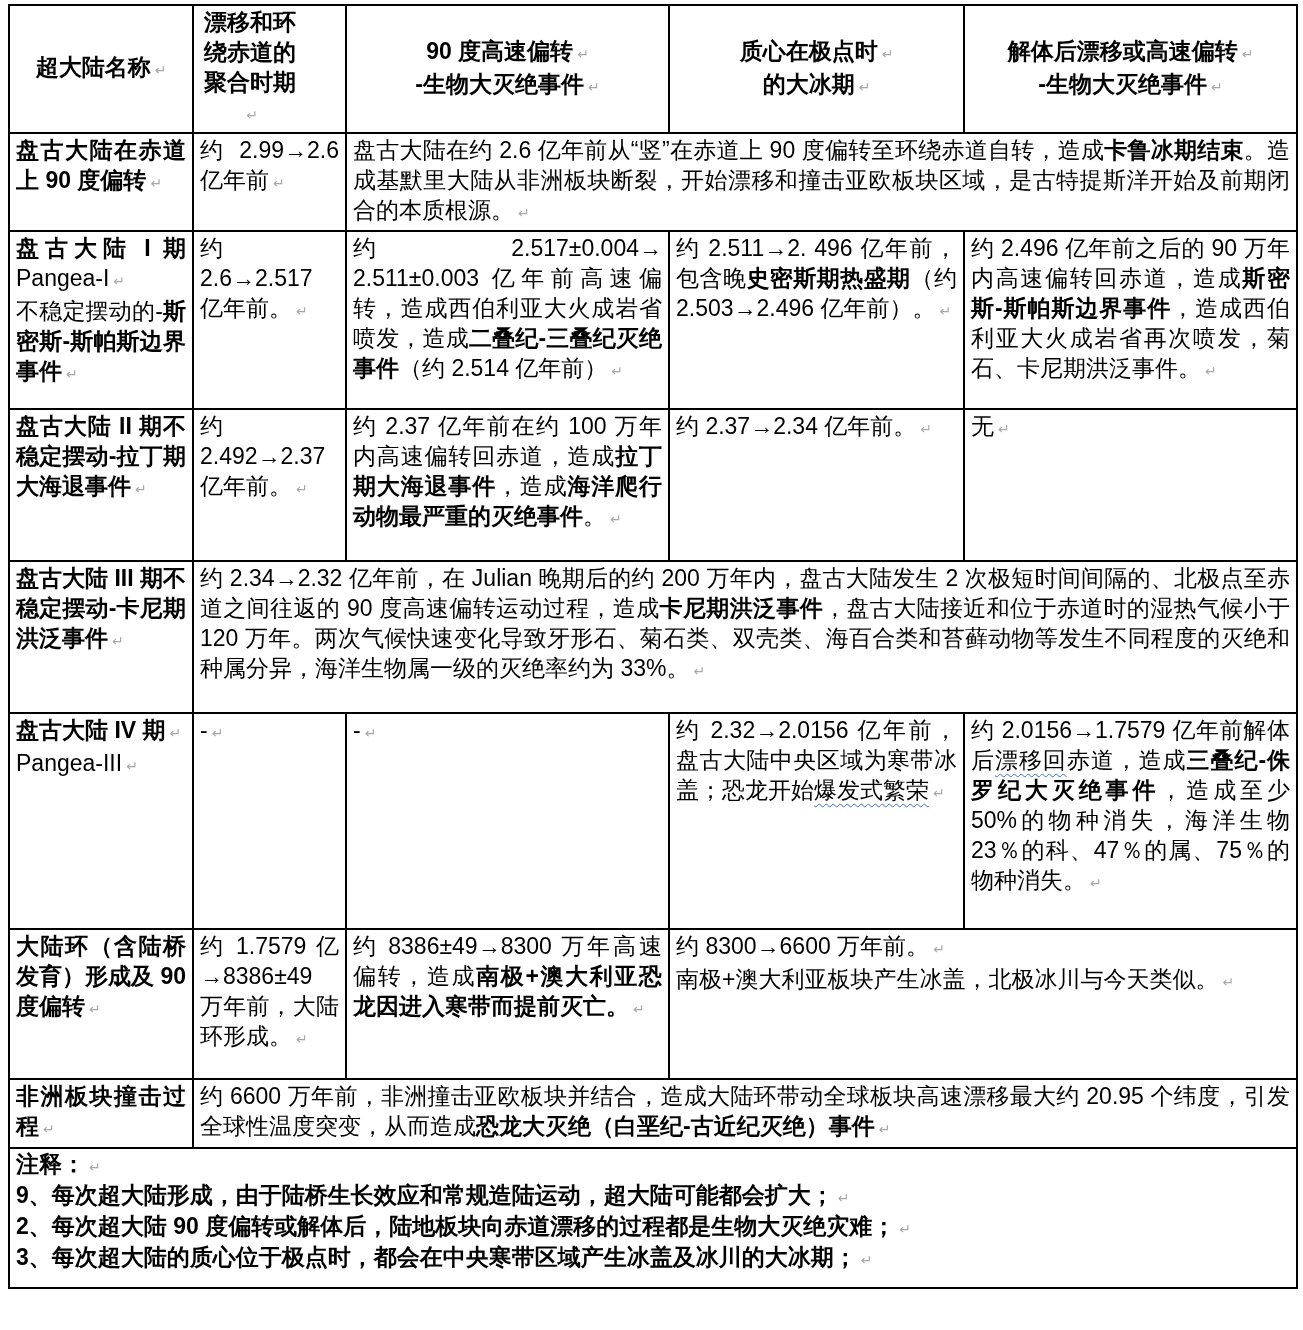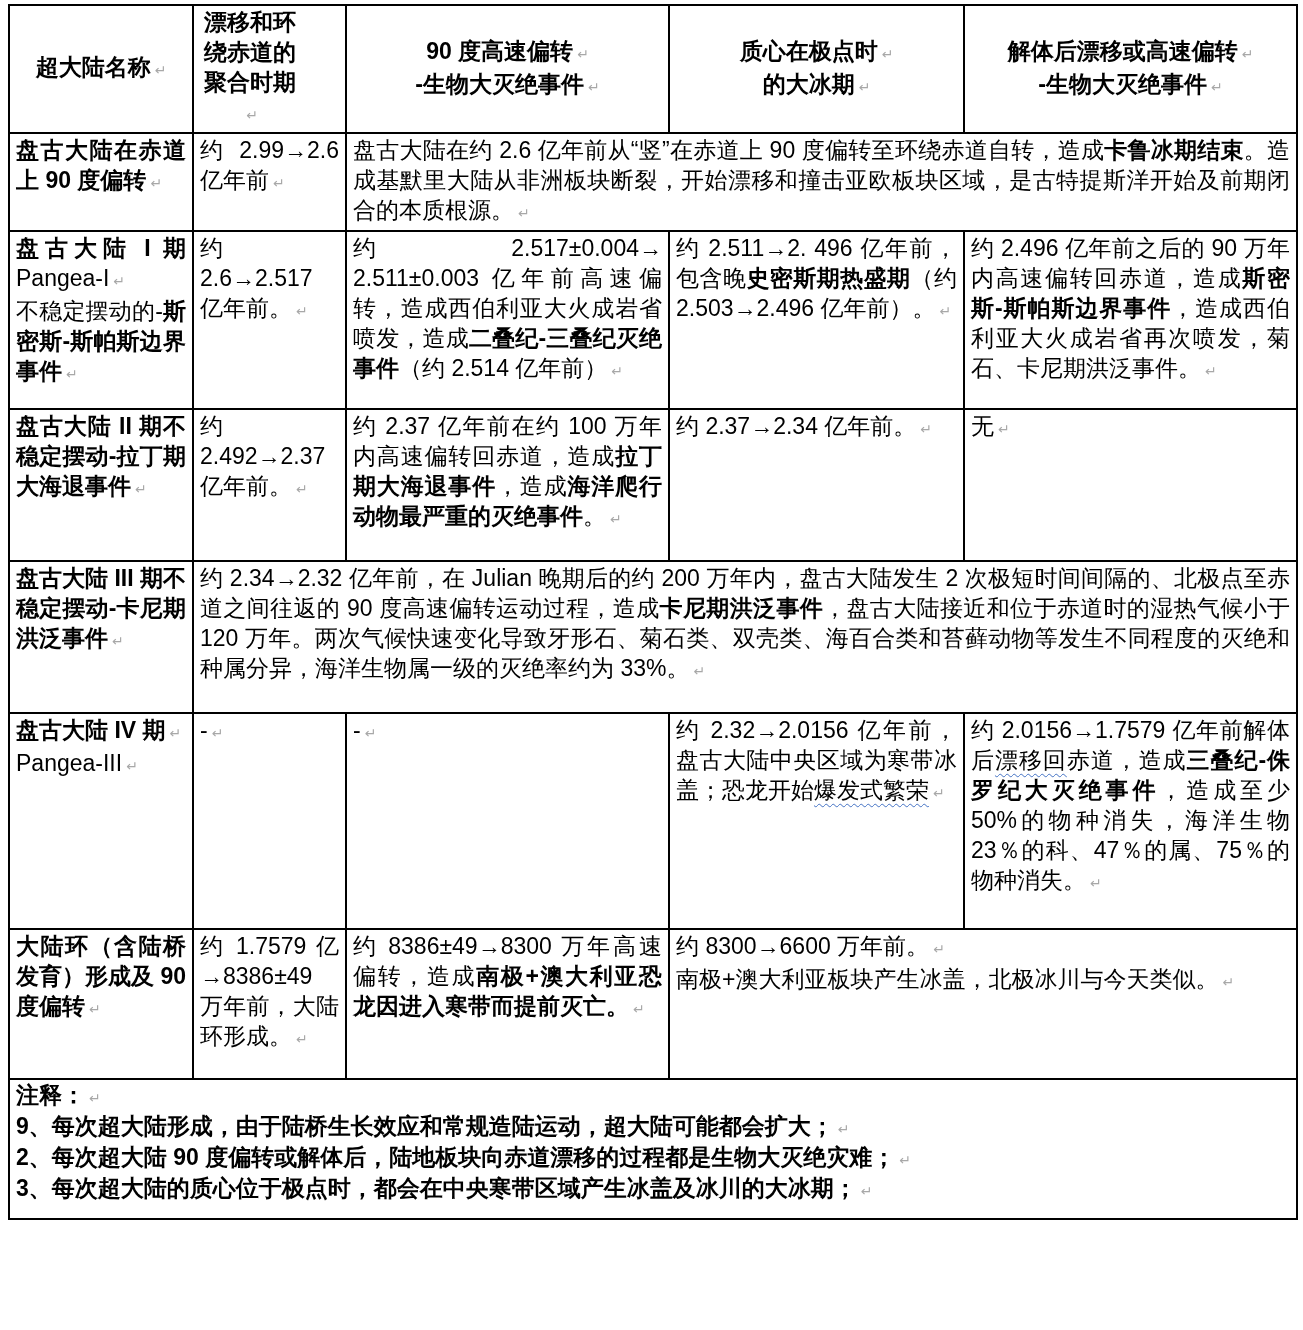--- a/index.html
+++ b/index.html
@@ -167,20 +167,28 @@
           </td>
         <td>
             <div class="p"><span>约 8386±49→8300 万年高速偏转，造成</span><span class="b">南极+澳大利亚恐龙因进入寒带而提前灭亡。</span></div>
           </td>
         <td colspan="2">
             <div class="p"><span>约 8300→6600 万年前。</span></div>
             <div class="p"><span>南极+澳大利亚板块产生冰盖，北极冰川与今天类似。</span></div>
           </td>
       </tr>
 
+      <tr class="h-r7">
+        <td>
+            <div class="p"><span class="b">非洲板块撞击过程</span></div>
+          </td>
+        <td colspan="4">
+            <div class="p"><span>约 6600 万年前，非洲撞击亚欧板块并结合，造成大陆环带动全球板块高速漂移最大约 20.95 个纬度，引发全球性温度突变，从而造成</span><span class="b">恐龙大灭绝（白垩纪-古近纪灭绝）事件</span></div>
+          </td>
+      </tr>
 
 
       <tr class="h-notes">
         <td colspan="5">
             <div class="p"><span class="b">注释：</span></div>
             <div class="p"><span class="b">9、每次超大陆形成，由于陆桥生长效应和常规造陆运动，超大陆可能都会扩大；</span></div>
             <div class="p"><span class="b">2、每次超大陆 90 度偏转或解体后，陆地板块向赤道漂移的过程都是生物大灭绝灾难；</span></div>
             <div class="p"><span class="b">3、每次超大陆的质心位于极点时，都会在中央寒带区域产生冰盖及冰川的大冰期；</span></div>
           </td>
       </tr>

